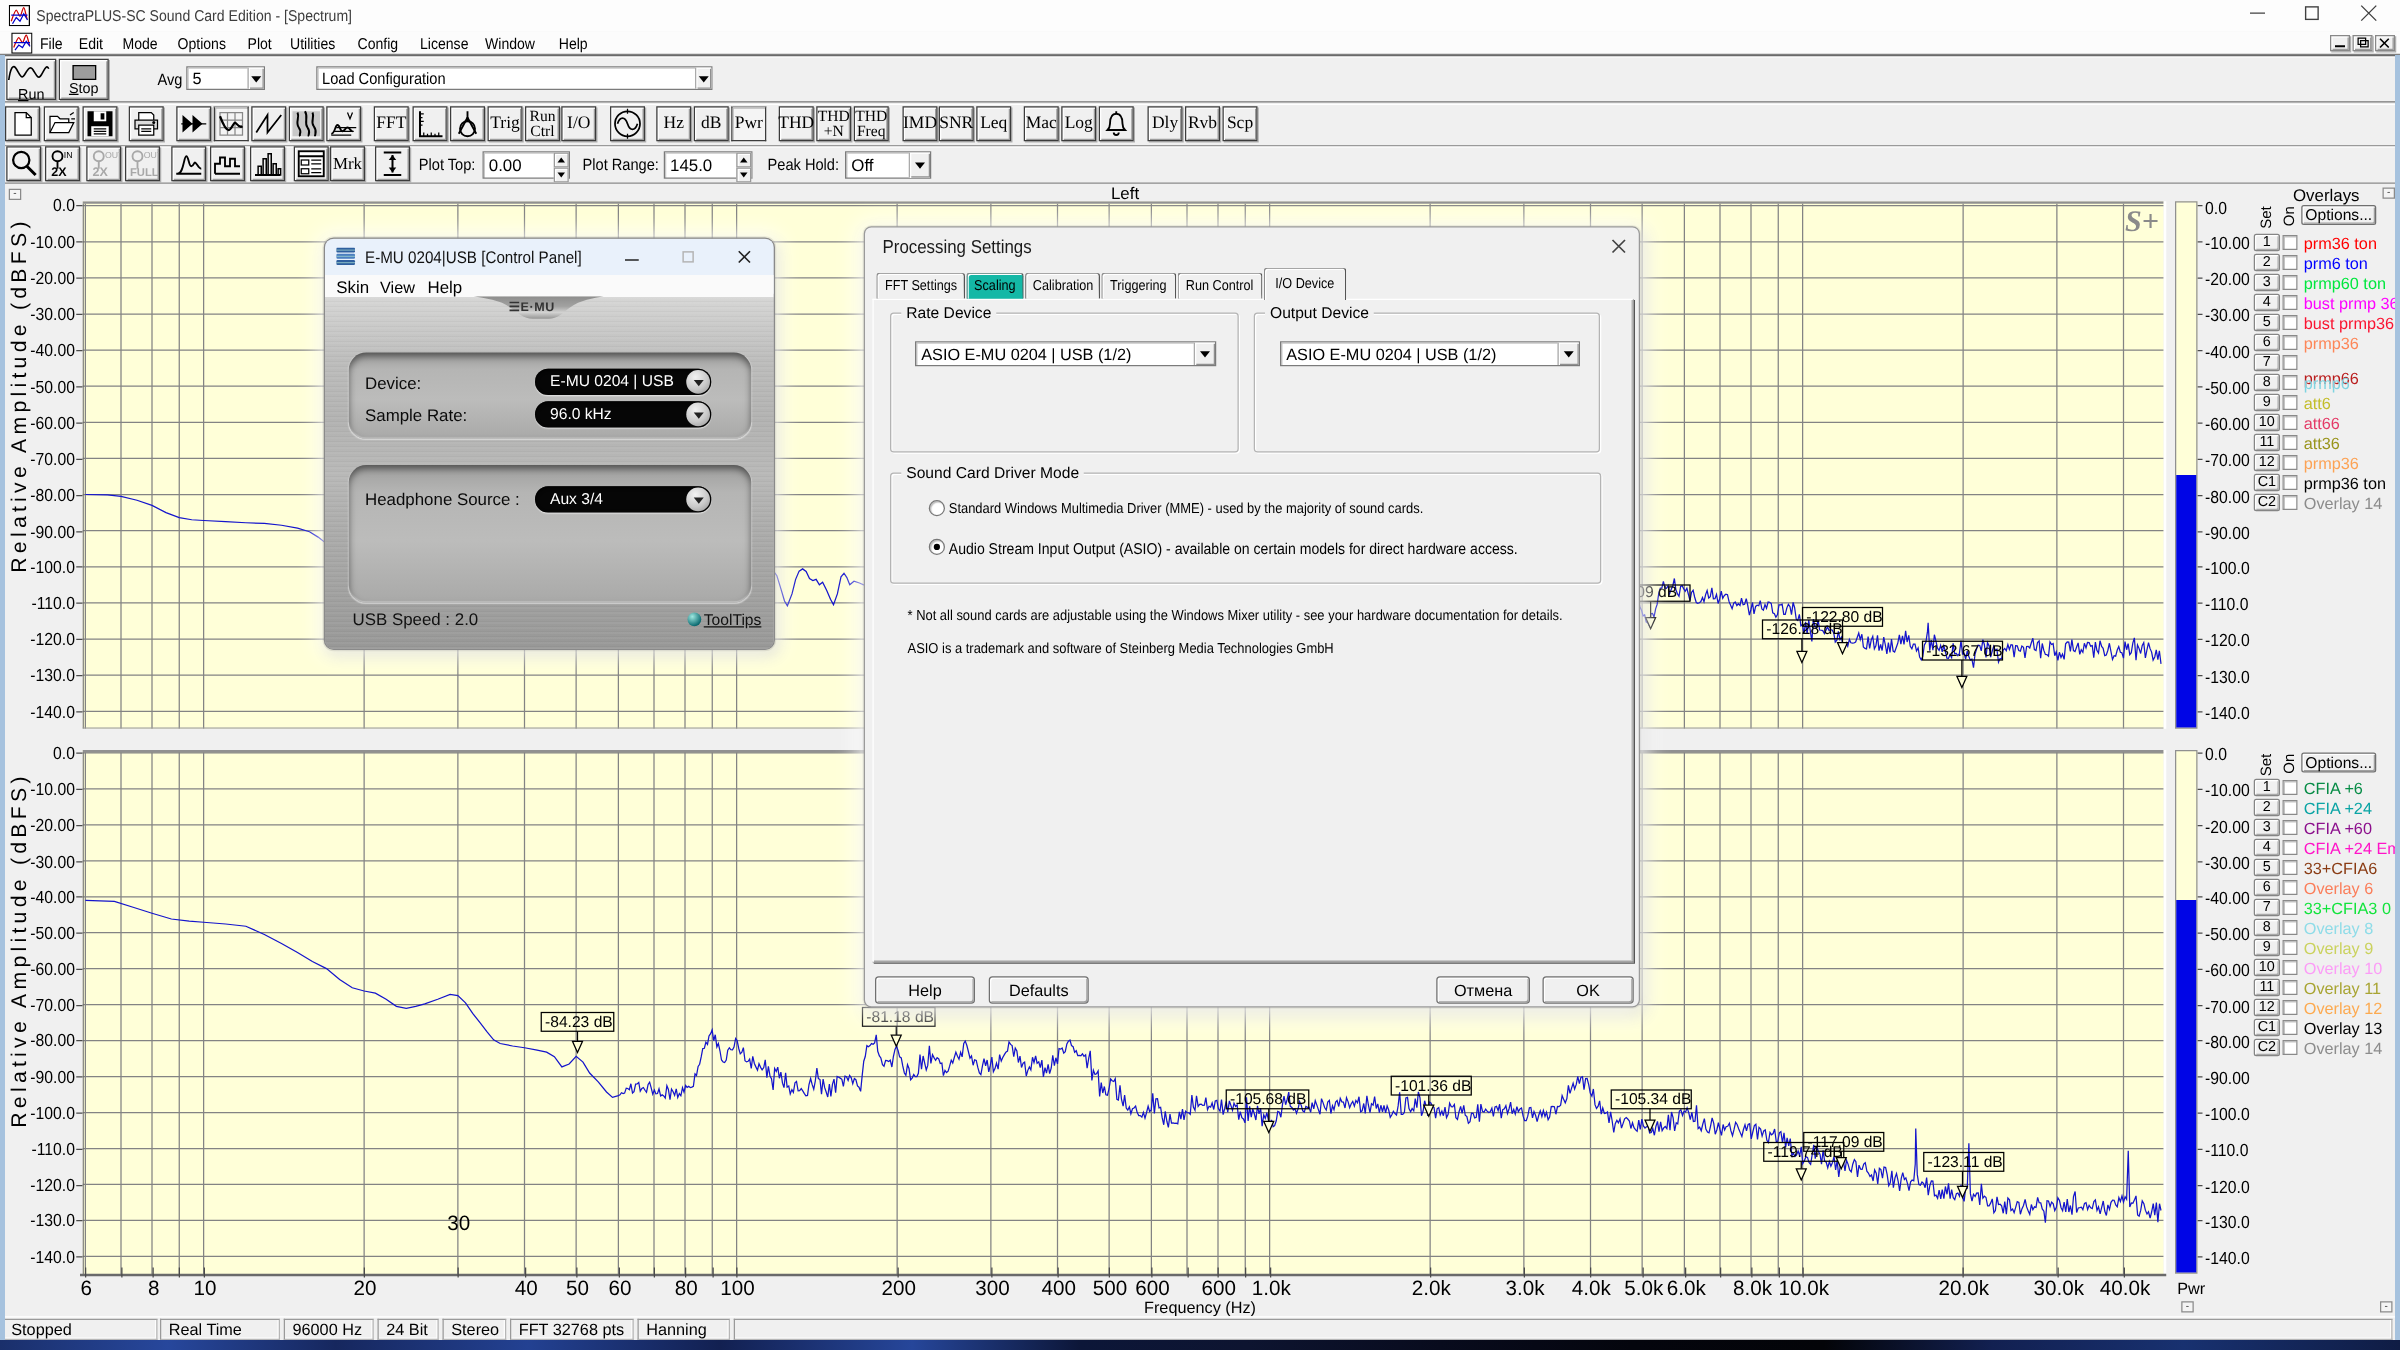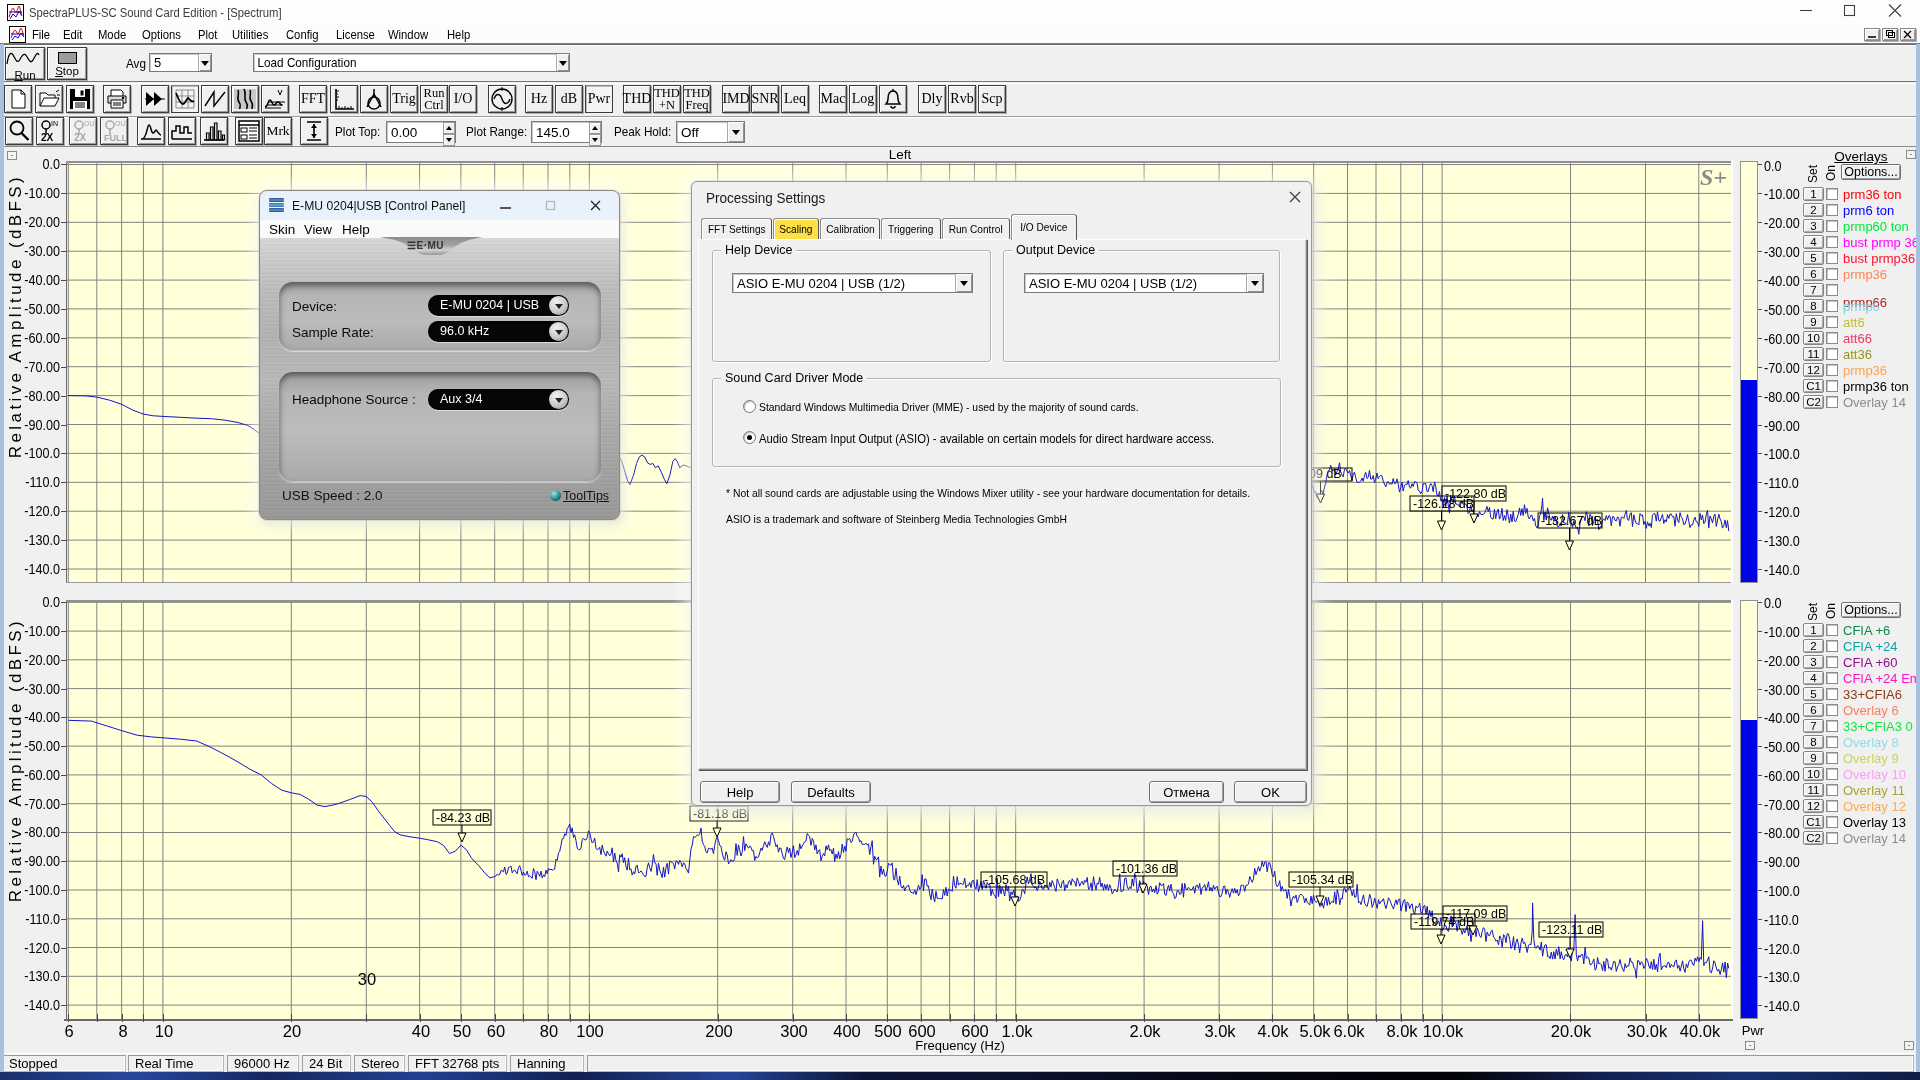--- a/index.html
+++ b/index.html
@@ -623,21 +623,21 @@
 <div class="xlab" style="left:1622px;top:1024px;width:50px">30.0k</div>
 <div class="xlab" style="left:1675px;top:1024px;width:50px">40.0k</div>
 <div class="abs" style="left:880px;top:1038px;width:160px;text-align:center;font-size:13px">Frequency (Hz)</div>
 <div class="abs" style="left:1740px;top:161px;width:18px;height:422px;background:#ffffd8;border:1px solid #909090">
     <div style="position:absolute;left:0;top:218px;width:16px;height:202px;background:#0005e6"></div>
   </div>
 <div class="abs" style="left:1740px;top:600px;width:18px;height:419px;background:#ffffd8;border:1px solid #909090">
     <div style="position:absolute;left:0;top:119px;width:16px;height:298px;background:#0005e6"></div>
   </div>
 <div class="abs" style="left:1740px;top:1023px;width:26px;font-size:13px;text-align:center">Pwr</div>
-<div class="abs" style="left:1815px;top:149px;width:92px;text-align:center;font-size:13.5px;text-decoration:underline;color:#000">Overlays</div>
+<div class="abs" style="left:1815px;top:149px;width:92px;text-align:center;font-size:13.5px;color:#000">Overlays</div>
 <div class="abs" style="left:1806px;top:183px;font-size:12px;color:#000;transform:rotate(-90deg);transform-origin:0 0;white-space:nowrap">Set</div>
 <div class="abs" style="left:1824px;top:181px;font-size:12px;color:#000;transform:rotate(-90deg);transform-origin:0 0;white-space:nowrap">On</div>
 <div class="dbtn" style="left:1841px;top:164px;width:60px;height:16px;line-height:15px;border-radius:2px">Options...</div>
 <div class="numbtn" style="left:1803px;top:187px">1</div>
 <div class="ckbx" style="left:1826px;top:188px"></div>
 <div class="ovlab" style="left:1843px;top:188px;color:#ff0000">prm36 ton</div>
 <div class="numbtn" style="left:1803px;top:203px">2</div>
 <div class="ckbx" style="left:1826px;top:204px"></div>
 <div class="ovlab" style="left:1843px;top:204px;color:#0000ff">prm6 ton</div>
 <div class="numbtn" style="left:1803px;top:219px">3</div>
@@ -788,27 +788,27 @@
       <div style="position:absolute;left:303px;top:251px;font-size:12.5px;color:#111;text-decoration:underline">ToolTips</div>
     </div>
   </div>
 <div class="abs" style="left:691px;top:181px;width:621px;height:625px;border-radius:6px;background:#f0f0f0;border:1px solid #9a9a9a;box-shadow:0 0 0 1px rgba(0,0,0,.06),0 2px 18px 6px rgba(255,255,255,.8),3px 5px 12px rgba(90,90,90,.3)">
     <div class="cond" style="position:absolute;left:14px;top:7px;font-size:15px;color:#1a1a1a">Processing Settings</div>
     <svg style="position:absolute;left:596px;top:8px" width="14" height="14" viewBox="0 0 14 14">
       <path d="M2 2l10 10M12 2L2 12" stroke="#444" stroke-width="1.4"></path>
     </svg>
     <div style="position:absolute;left:6px;top:57px;width:609px;height:531px;background:#f0f0f0;border:1px solid #8c8c8c;border-top-color:#fff;border-left-color:#fff;box-shadow:inset -1px -1px 0 #c8c8c8,1px 1px 0 #555"></div>
     <div style="position:absolute;left:9px;top:36px;width:71px;height:21px;background:#f0f0f0;border:1px solid #8c8c8c;border-bottom:none;border-right-color:#555;border-radius:3px 3px 0 0;box-shadow:inset 1px 1px 0 #fff;font-size:11.5px;text-align:center;line-height:21px;white-space:nowrap"><span class="tsp">FFT Settings</span></div>
-    <div style="position:absolute;left:81px;top:36px;width:46px;height:21px;background:#fde047;border:1px solid #8c8c8c;border-bottom:none;border-right-color:#555;border-radius:3px 3px 0 0;box-shadow:inset 1px 1px 0 #fff;font-size:11.5px;text-align:center;line-height:21px;white-space:nowrap"><span class="tsp">Scaling</span></div>
+    <div style="position:absolute;left:81px;top:36px;width:46px;height:21px;background:#14b8a6;border:1px solid #8c8c8c;border-bottom:none;border-right-color:#555;border-radius:3px 3px 0 0;box-shadow:inset 1px 1px 0 #fff;font-size:11.5px;text-align:center;line-height:21px;white-space:nowrap"><span class="tsp">Scaling</span></div>
     <div style="position:absolute;left:128px;top:36px;width:60px;height:21px;background:#f0f0f0;border:1px solid #8c8c8c;border-bottom:none;border-right-color:#555;border-radius:3px 3px 0 0;box-shadow:inset 1px 1px 0 #fff;font-size:11.5px;text-align:center;line-height:21px;white-space:nowrap"><span class="tsp">Calibration</span></div>
     <div style="position:absolute;left:189px;top:36px;width:60px;height:21px;background:#f0f0f0;border:1px solid #8c8c8c;border-bottom:none;border-right-color:#555;border-radius:3px 3px 0 0;box-shadow:inset 1px 1px 0 #fff;font-size:11.5px;text-align:center;line-height:21px;white-space:nowrap"><span class="tsp">Triggering</span></div>
     <div style="position:absolute;left:250px;top:36px;width:68px;height:21px;background:#f0f0f0;border:1px solid #8c8c8c;border-bottom:none;border-right-color:#555;border-radius:3px 3px 0 0;box-shadow:inset 1px 1px 0 #fff;font-size:11.5px;text-align:center;line-height:21px;white-space:nowrap"><span class="tsp">Run Control</span></div>
     <div style="position:absolute;left:319px;top:32px;width:66px;height:26px;background:#f0f0f0;border:1px solid #8c8c8c;border-bottom:none;border-right-color:#555;border-radius:3px 3px 0 0;box-shadow:inset 1px 1px 0 #fff;font-size:11.5px;text-align:center;line-height:24px;white-space:nowrap;z-index:3"><span class="tsp">I/O Device</span></div>
     <div class="gbox" style="left:20px;top:68px;width:279px;height:112px">
-      <div class="glab">Help Device</div>
+      <div class="glab">Rate Device</div>
       <div class="combo" style="position:absolute;left:19px;top:22px;width:241px;height:20px">
         <div class="tx" style="font-size:13px">ASIO E-MU 0204 | USB (1/2)</div>
         <div class="cbtn"></div>
       </div>
     </div>
     <div class="gbox" style="left:311px;top:68px;width:277px;height:112px">
       <div class="glab">Output Device</div>
       <div class="combo" style="position:absolute;left:20px;top:22px;width:240px;height:20px">
         <div class="tx" style="font-size:13px">ASIO E-MU 0204 | USB (1/2)</div>
         <div class="cbtn"></div>

